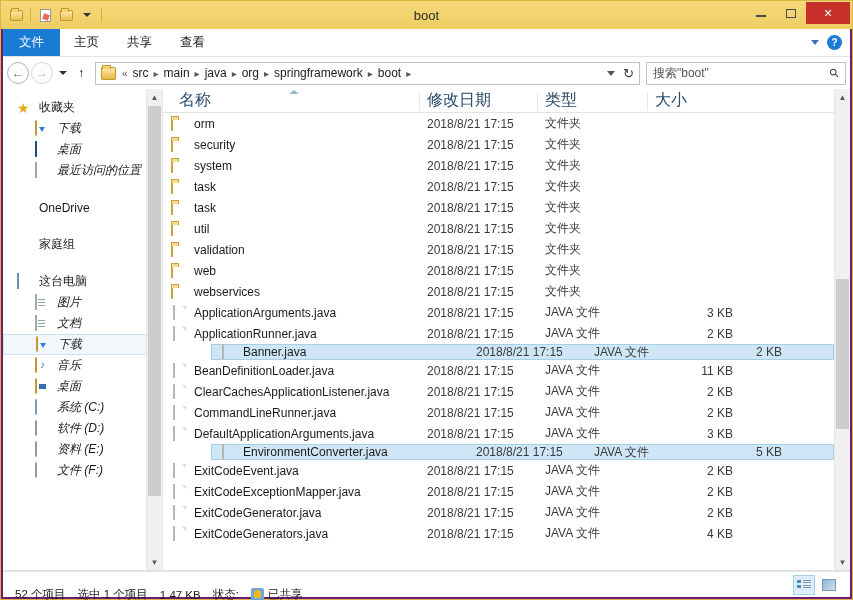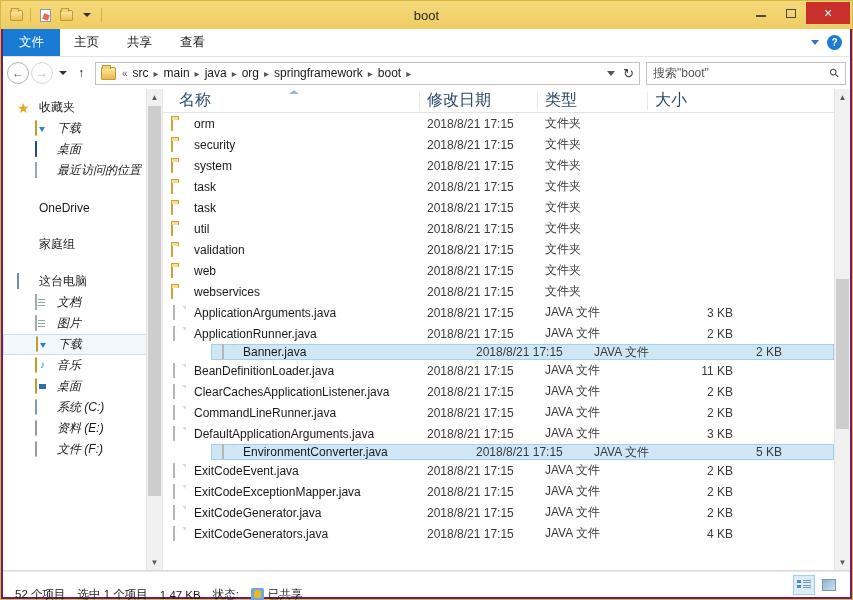--- a/index.html
+++ b/index.html
@@ -390,41 +390,45 @@
           <span>家庭组</span>
         </div>
 
         <div class="sb-gap"></div>
         <div class="sb-item lvl0">
           <span class="sb-ico"><span class="ic-pc"></span></span>
           <span>这台电脑</span>
         </div>
         <div class="sb-item lvl1">
           <span class="sb-ico"><span class="ic-lib"></span></span>
+          <span>图片</span>
+        </div>
+        <div class="sb-item lvl1">
+          <span class="sb-ico"><span class="ic-lib"></span></span>
           <span>文档</span>
-        </div>
-        <div class="sb-item lvl1">
-          <span class="sb-ico"><span class="ic-lib"></span></span>
-          <span>图片</span>
         </div>
         <div class="sb-item lvl1 sel">
           <span class="sb-ico"><span class="ic-dl"></span></span>
           <span>下载</span>
         </div>
         <div class="sb-item lvl1">
           <span class="sb-ico"><span class="ic-music"></span></span>
           <span>音乐</span>
         </div>
         <div class="sb-item lvl1">
           <span class="sb-ico"><span class="ic-deskfolder"></span></span>
           <span>桌面</span>
         </div>
         <div class="sb-item lvl1">
           <span class="sb-ico"><span class="ic-sysdrive"></span></span>
           <span>系统 (C:)</span>
+        </div>
+        <div class="sb-item lvl1">
+          <span class="sb-ico"><span class="ic-drive"></span></span>
+          <span>软件 (D:)</span>
         </div>
         <div class="sb-item lvl1">
           <span class="sb-ico"><span class="ic-drive"></span></span>
           <span>资料 (E:)</span>
         </div>
         <div class="sb-item lvl1">
           <span class="sb-ico"><span class="ic-drive"></span></span>
           <span>文件 (F:)</span>
         </div>
       </div>

